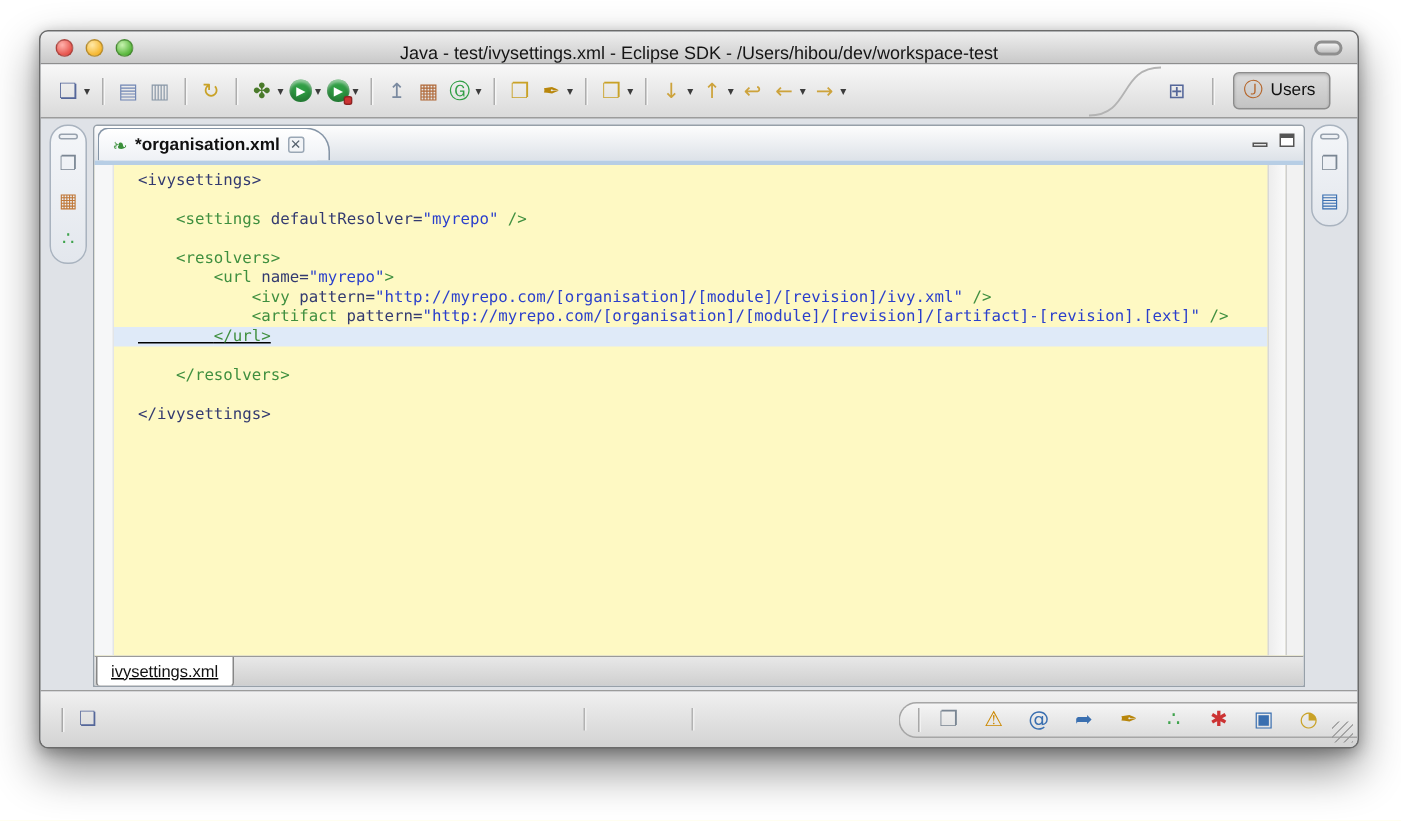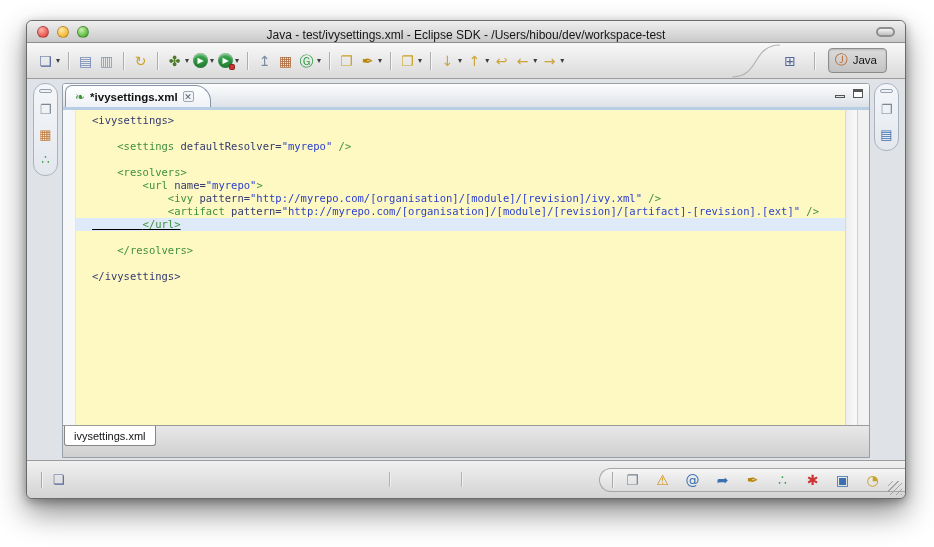--- a/index.html
+++ b/index.html
@@ -76,22 +76,22 @@
   .cl.hl { background:#dfeaf8;text-decoration:underline; }
   .cl .tag  { color:#3f8f3f; }
   .cl .root { color:#333a70; }
   .cl .attr { color:#333a70; }
   .cl .val  { color:#2a3fcc; }
   .cl .plain{ color:#000; }
   .scrolltrack { width:12px; border-left:1px solid #d8d8d8;
     background:linear-gradient(90deg,#ededed,#fafafa); flex:0 0 auto; }
   .overview { width:12px; border-left:1px solid #cfcfcf; background:#f2f2f2; flex:0 0 auto; }
 
-  .bottom-tabstrip { height:32px; flex:0 0 auto; background:linear-gradient(#e8e8e8,#cfcfcf);
-    border-top:1px solid #9a9a9a; display:flex; align-items:flex-start; padding-left:1px; }
+  .bottom-tabstrip { height:20px; flex:0 0 auto; background:linear-gradient(#e8e8e8,#cfcfcf);
+    border-top:1px solid #9a9a9a; display:flex; align-items:flex-start; padding-left:1px;text-decoration:underline; }
   .btab { height:20px; padding:0 9px; background:#fff; border:1px solid #868686; border-top:none;
     border-radius:0 0 3px 3px; font-size:11px; color:#111; display:flex; align-items:center; }
 
   
   .statusbar { position:absolute; left:0; right:0; bottom:0; height:38px;
     border-top:1px solid #9b9b9b; background:linear-gradient(#f0f0f0,#d3d3d3);
     display:flex; align-items:center; padding:0 0 0 14px; border-radius:0 0 5px 5px; }
   .ssep { width:1px; height:16px; background:#a8a8a8; box-shadow:1px 0 0 #f2f2f2; margin-right:8px; }
   .sbtn { display:flex; align-items:center; }
   .sbtn .glyph { width:17px; height:17px; display:flex; align-items:center; justify-content:center;
@@ -197,21 +197,21 @@
     <svg class="persp-curve" viewBox="0 0 48 36">
       <path d="M48,2 C20,2 28,34 0,34" stroke="#b3b3b3" fill="none" stroke-width="1.2"></path>
     </svg>
     <div class="persp-area">
       <span class="tbtn">
         <span class="glyph" style="color:#55679a">⊞</span>
       </span>
       <span class="tsep"></span>
       <span class="java-btn">
         <span class="glyph" style="color:#b5652a;font-size:13px;font-family:'DejaVu Sans',sans-serif">Ⓙ</span>
-        <span>Java</span>
+        <span>Users</span>
       </span>
     </div>
   </div>
 
   <div class="main">
     <div class="trimcol">
       <div class="trim-stack">
           <span class="trim-bar"></span>
           <span class="sbtn">
             <span class="glyph" style="color: rgb(122, 134, 147);">❐</span>
@@ -222,21 +222,21 @@
           <span class="sbtn">
             <span class="glyph" style="color: rgb(63, 163, 77);">∴</span>
           </span>
         </div>
     </div>
 
     <div class="editor">
       <div class="tabstrip">
         <div class="etab">
           <span class="ivy">❧</span>
-          <span>*ivysettings.xml</span>
+          <span>*organisation.xml</span>
           <span class="close">✕</span>
         </div>
         <div class="winctl">
           <span class="min-glyph"></span>
           <span class="max-glyph"></span>
         </div>
       </div>
 
       <div class="content">
         <div class="ruler"></div>

